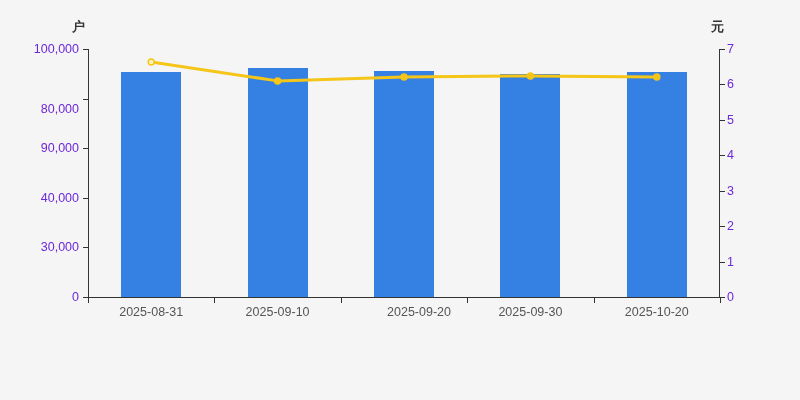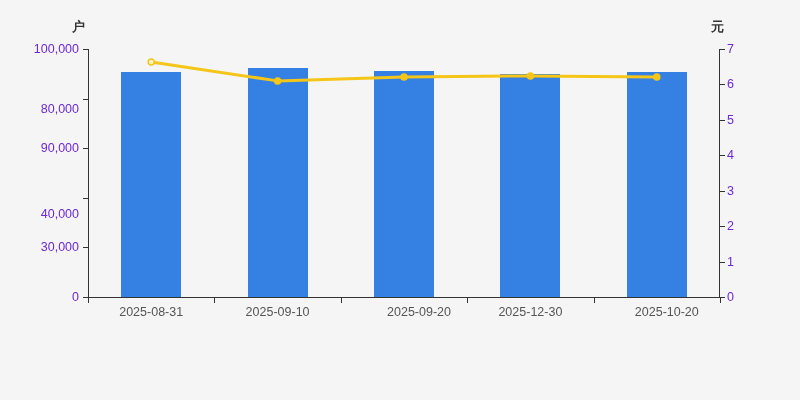--- a/index.html
+++ b/index.html
@@ -123,21 +123,21 @@
   <div class="axis-line" id="y-axis-left"></div>
   <div class="axis-line" id="y-axis-right"></div>
   <div class="axis-line" id="x-axis"></div>
 
   <div id="left-ticks">
       <div class="tick-mark tick-left" style="top: 297px;"></div>
       <div class="tick-label tick-label-left" style="top: 297px;">0</div>
       <div class="tick-mark tick-left" style="top: 247.4px;"></div>
       <div class="tick-label tick-label-left" style="top: 247.4px;">30,000</div>
       <div class="tick-mark tick-left" style="top: 197.8px;"></div>
-      <div class="tick-label tick-label-left" style="top: 197.8px; margin-top: 16px;">40,000</div>
+      <div class="tick-label tick-label-left" style="top: 197.8px;">40,000</div>
       <div class="tick-mark tick-left" style="top: 148.2px;"></div>
       <div class="tick-label tick-label-left" style="top: 148.2px;">90,000</div>
       <div class="tick-mark tick-left" style="top: 98.6px;"></div>
       <div class="tick-label tick-label-left" style="top: 97px; margin-top: 12px;">80,000</div>
       <div class="tick-mark tick-left" style="top: 49px;"></div>
       <div class="tick-label tick-label-left" style="top: 49px;">100,000</div>
     </div>
   <div id="right-ticks">
       <div class="tick-mark tick-right" style="top: 297px;"></div>
       <div class="tick-label tick-label-right" style="top: 297px;">0</div>
@@ -159,22 +159,22 @@
   <div id="x-ticks">
       <div class="tick-mark tick-x" style="left: 88px;"></div>
       <div class="tick-mark tick-x" style="left: 214.4px;"></div>
       <div class="tick-mark tick-x" style="left: 340.8px;"></div>
       <div class="tick-mark tick-x" style="left: 467.2px;"></div>
       <div class="tick-mark tick-x" style="left: 593.6px;"></div>
       <div class="tick-mark tick-x" style="left: 720px;"></div>
       <div class="tick-label tick-label-x" style="left: 151.2px; text-align: center;">2025-08-31</div>
       <div class="tick-label tick-label-x" style="left: 277.6px;">2025-09-10</div>
       <div class="tick-label tick-label-x" style="left: 419px;">2025-09-20</div>
-      <div class="tick-label tick-label-x" style="left: 530.4px;">2025-12-30</div>
-      <div class="tick-label tick-label-x" style="left: 656.8px; margin-left: 10px;">2025-10-20</div>
+      <div class="tick-label tick-label-x" style="left: 530.4px;">2025-09-30</div>
+      <div class="tick-label tick-label-x" style="left: 656.8px;">2025-10-20</div>
     </div>
 
   <div id="bars-layer">
       <div class="bar" title="2025-08-31 90,700户" style="left: 121.2px; top: 72.064px; width: 60px; height: 224.936px; background: rgb(53, 128, 227);"></div>
       <div class="bar" title="2025-09-10 92,300户" style="left: 247.6px; top: 68.096px; width: 60px; height: 228.904px; background: rgb(53, 128, 227);"></div>
       <div class="bar" title="2025-09-20 91,100户" style="left: 374px; top: 71.072px; width: 60px; height: 225.928px; background: rgb(53, 128, 227);"></div>
       <div class="bar" title="2025-09-30 89,900户" style="left: 500.4px; top: 74.048px; width: 60px; height: 222.952px; background: rgb(53, 128, 227);"></div>
       <div class="bar" title="2025-10-20 90,700户" style="left: 626.8px; top: 72.064px; width: 60px; height: 224.936px; background: rgb(53, 128, 227);"></div>
     </div>
 

